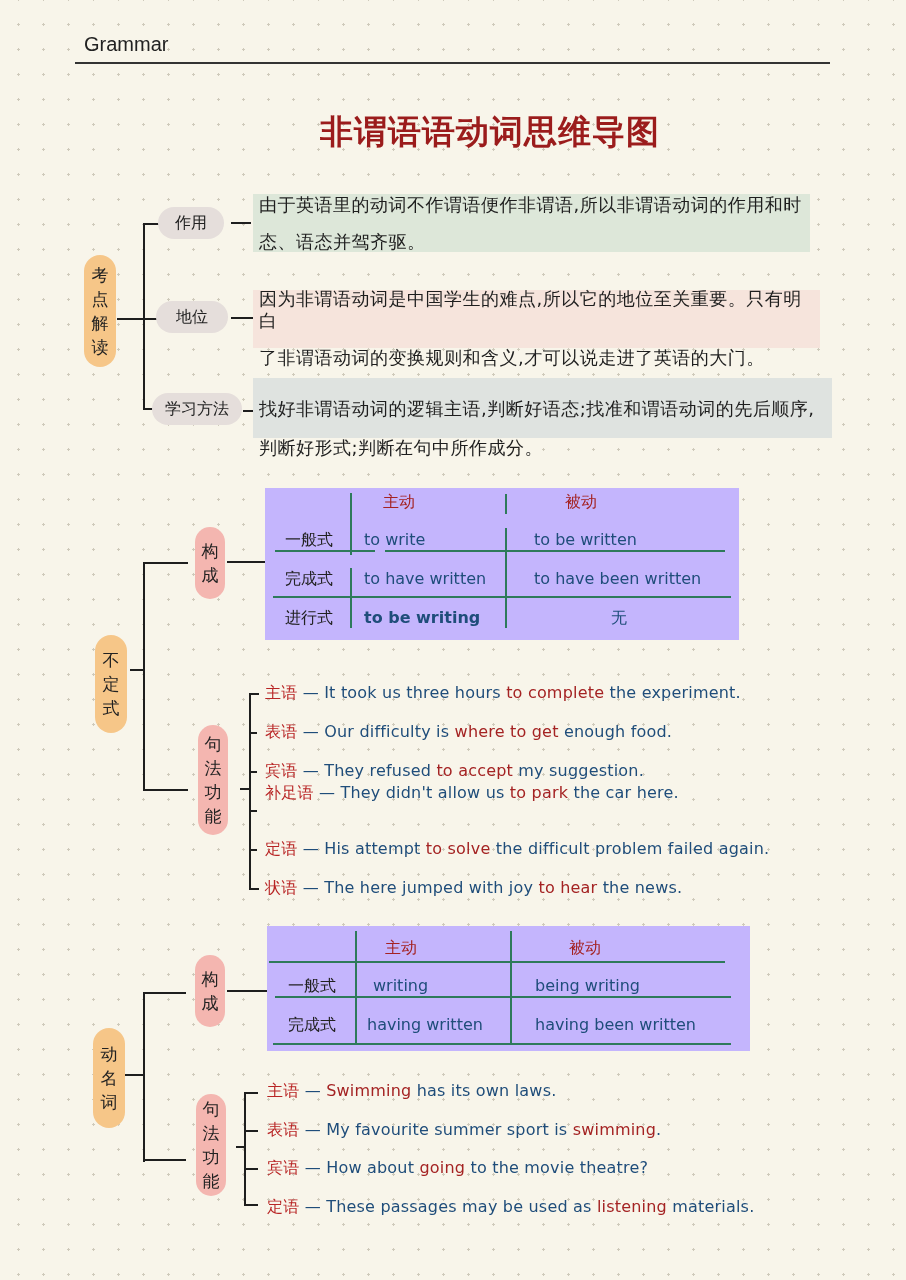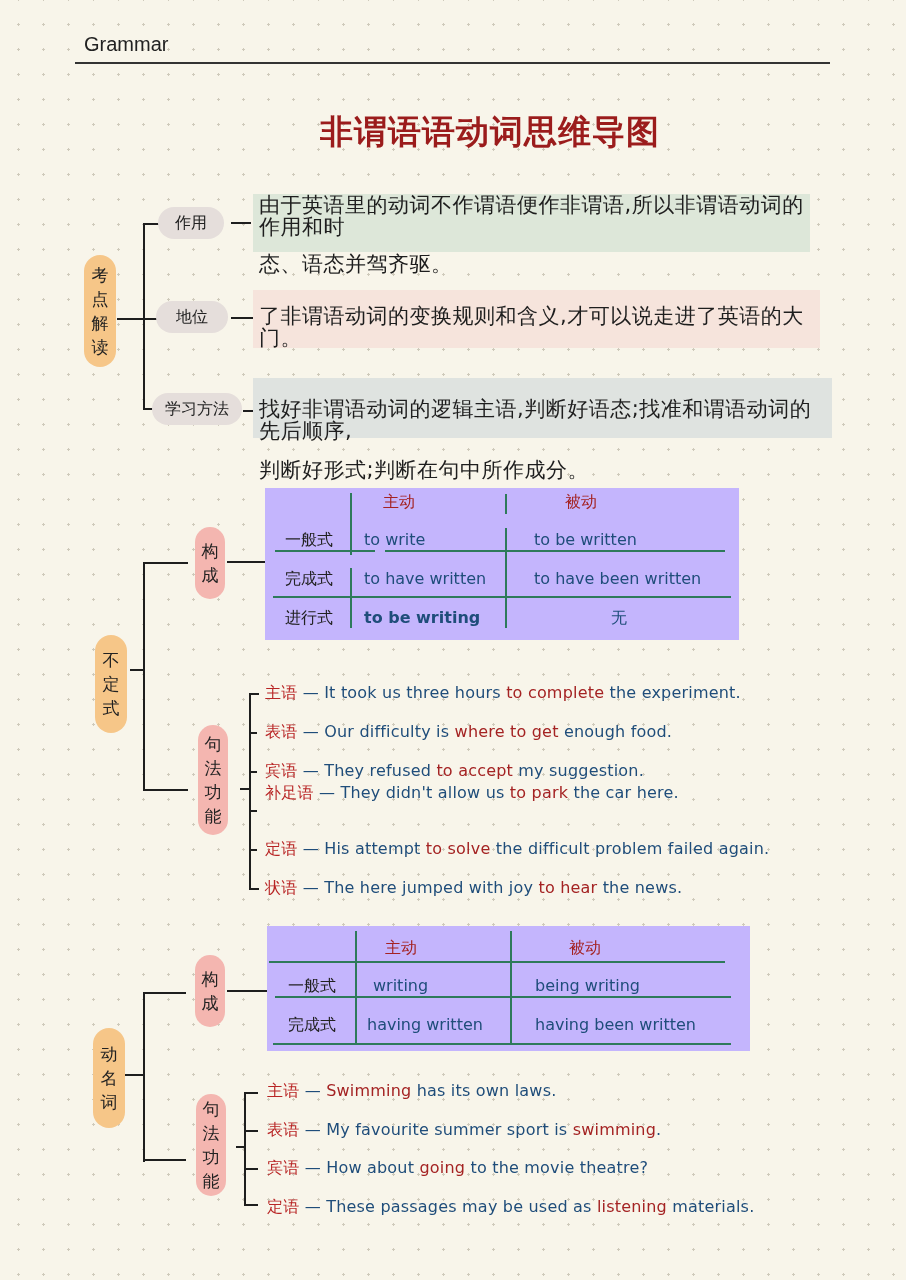--- a/index.html
+++ b/index.html
@@ -9,21 +9,21 @@
     background-size:25px 25px;background-position:6px 12px;
     font-family:"DejaVu Sans","Liberation Sans",sans-serif;color:#1e1e1e;}
   .abs{position:absolute;}
   .hdr{left:84px;top:33px;font-family:"Liberation Sans",sans-serif;font-size:20px;color:#222;}
   .hdr-line{left:75px;top:62px;width:755px;height:2px;background:#333;}
   .title{left:0;width:980px;top:110px;text-align:center;font-family:"DejaVu Serif",serif;font-weight:bold;font-size:33px;color:#9b1c1c;letter-spacing:1px;}
   .line{position:absolute;background:#1e1e1e;}
   .root{position:absolute;width:32px;border-radius:16px;background:#f6c688;display:flex;flex-direction:column;align-items:center;justify-content:center;font-size:17px;line-height:24px;color:#222;}
   .pill{position:absolute;border-radius:16px;background:#e5dedb;display:flex;align-items:center;justify-content:center;font-size:16px;color:#222;}
   .vpill{position:absolute;width:30px;border-radius:15px;background:#f4b6b0;display:flex;flex-direction:column;align-items:center;justify-content:center;font-size:17px;line-height:24px;color:#222;}
-  .bar{position:absolute;font-size:21px;line-height:38px;padding-left:6px;color:#1e1e1e;letter-spacing:.5px;}
+  .bar{position:absolute;font-size:18px;line-height:38px;padding-left:6px;color:#1e1e1e;letter-spacing:.5px;}
   .tbl{position:absolute;background:#c4b5fd;}
   .tl{position:absolute;background:#2e7a5b;}
   .cell{position:absolute;font-size:16px;color:#1f4d7a;}
   .hcell{position:absolute;font-size:16px;color:#a42323;}
   .rcell{position:absolute;font-size:16px;color:#222;}
   .sent{position:absolute;font-size:16px;color:#1f4d7a;white-space:nowrap;letter-spacing:.2px;}
   .sent .k{color:#b82525;}
   .sent .hl{color:#a42323;}
 </style>
 </head>
@@ -58,20 +58,21 @@
 
   <div class="line" style="left:231px;top:222px;width:20px;height:2px;"></div>
   <div class="line" style="left:231px;top:317px;width:24px;height:2px;"></div>
   <div class="line" style="left:243px;top:410px;width:12px;height:2px;"></div>
 
   <div class="bar" style="left:253px;top:194px;width:551px;height:58px;background:#dde7d9;">
     <div style="line-height:22px;margin-top:0px;">由于英语里的动词不作谓语便作非谓语,所以非谓语动词的作用和时</div>
     <div style="line-height:22px;margin-top:15px;">态、语态并驾齐驱。</div>
   </div>
   <div class="bar" style="left:253px;top:290px;width:561px;height:58px;background:#f6e4dc;">
+    <div style="line-height:22px;margin-top:-2px;">因为非谓语动词是中国学生的难点,所以它的地位至关重要。只有明白</div>
     <div style="line-height:22px;margin-top:15px;">了非谓语动词的变换规则和含义,才可以说走进了英语的大门。</div>
   </div>
   <div class="bar" style="left:253px;top:378px;width:573px;height:60px;background:#dfe3e0;">
     <div style="line-height:22px;margin-top:20px;">找好非谓语动词的逻辑主语,判断好语态;找准和谓语动词的先后顺序,</div>
     <div style="line-height:22px;margin-top:17px;">判断好形式;判断在句中所作成分。</div>
   </div>
 </div>
 
 <div>
   <div class="root" style="left:95px;top:635px;height:98px;">

